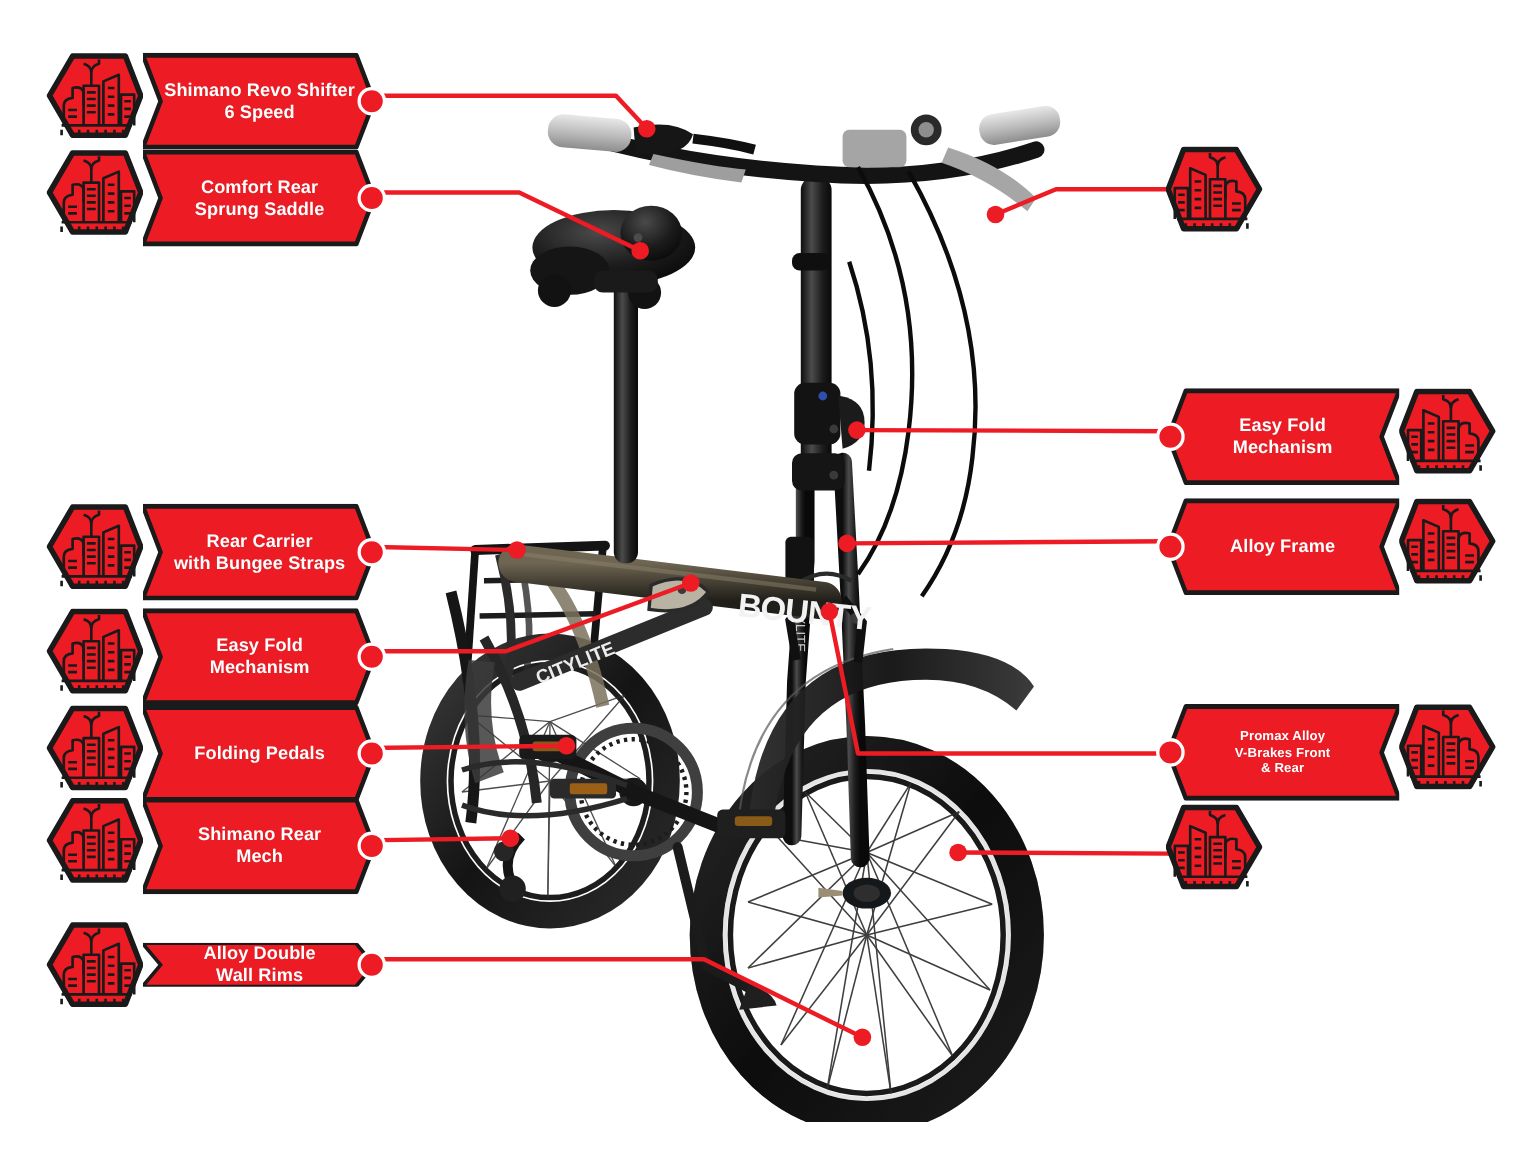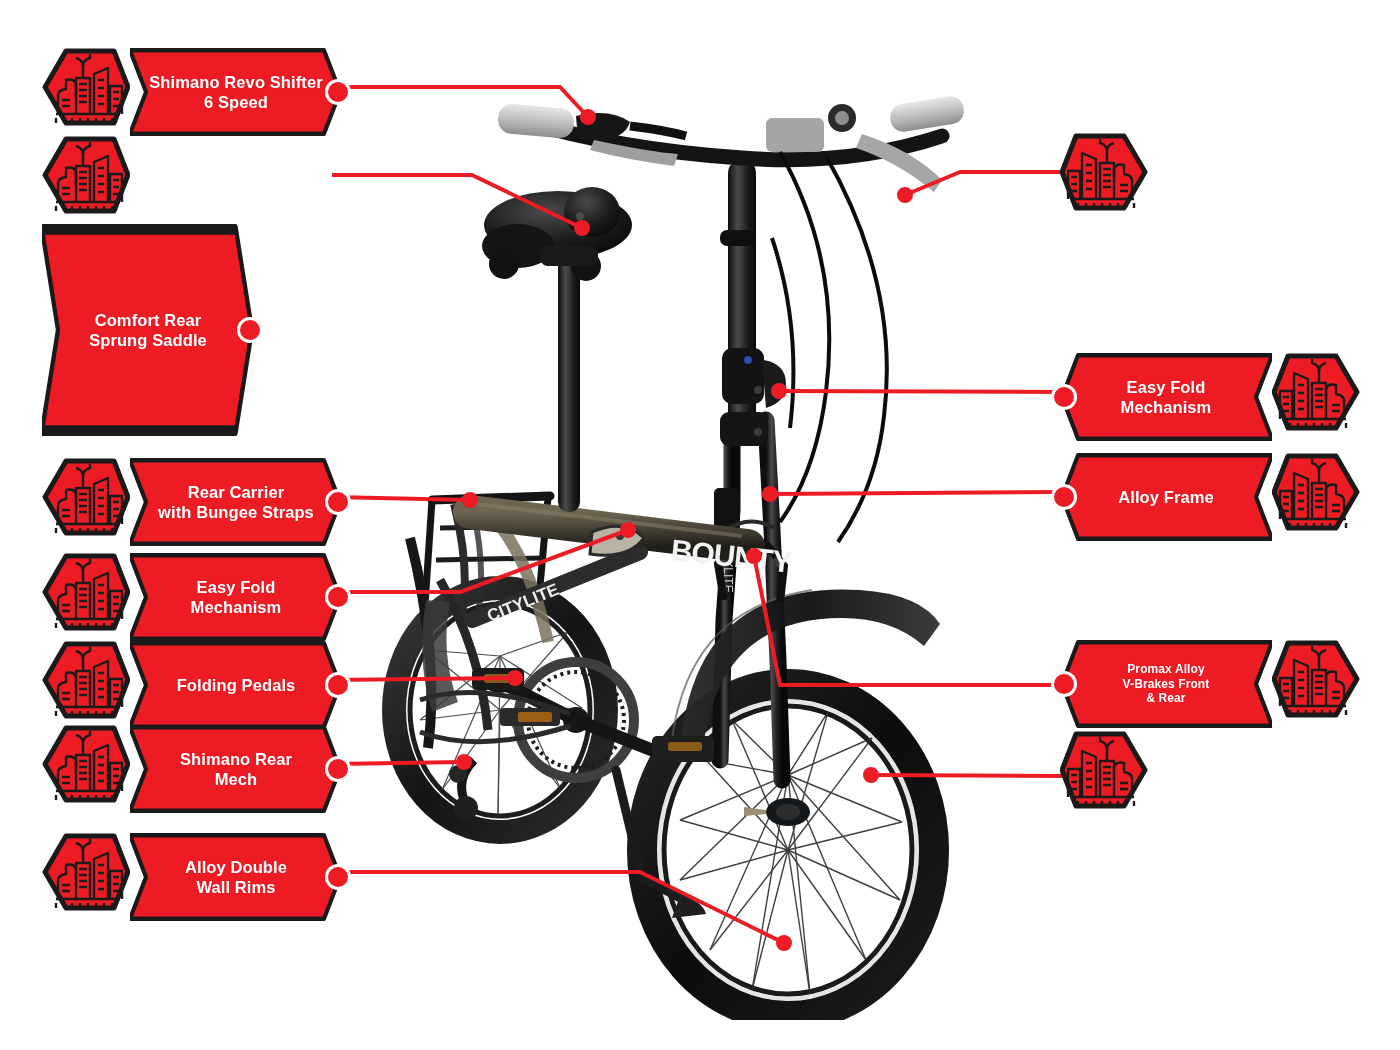--- a/index.html
+++ b/index.html
@@ -365,21 +365,21 @@
         </div>
         <div class="callout-body">
           <svg class="plate" viewBox="0 0 212 78" preserveAspectRatio="none" xmlns="http://www.w3.org/2000/svg" aria-hidden="true">
     <path d="M0 2 L194 2 L210 39 L194 76 L0 76 L16 39 Z" fill="#ED1C24" stroke="#1A1A1A" stroke-width="4" stroke-linejoin="round"></path>
   </svg>
           <span class="txt">Shimano Revo Shifter
 6 Speed</span>
           <span class="node-dot"></span>
         </div>
       </div>
-      <div class="callout left" style="top: 136px; flex-direction: column;">
+      <div class="callout left" style="top: 136px;">
         <div class="callout-icon">
           <svg viewBox="0 0 88 78" xmlns="http://www.w3.org/2000/svg" aria-hidden="true">
     <g transform="">
       <path d="M24 3 L72 3 L86 39 L72 75 L24 75 L3 39 Z" fill="#ED1C24" stroke="#1A1A1A" stroke-width="5" stroke-linejoin="round"></path>
       <g stroke="#1A1A1A" stroke-width="2.4" fill="none" stroke-linejoin="round">
         <path d="M14 66 L78 66"></path>
         <path d="M16 66 L16 48 q0 -6 8 -7 l0 -9 q8 -2 10 4 l0 12"></path>
         <path d="M34 66 L34 30 L48 30 L48 66"></path>
         <path d="M41 30 L41 18 q0 -6 -7 -8"></path>
         <path d="M41 18 q0 -6 7 -8 l0 -4"></path>
@@ -519,21 +519,21 @@
         </div>
         <div class="callout-body">
           <svg class="plate" viewBox="0 0 212 78" preserveAspectRatio="none" xmlns="http://www.w3.org/2000/svg" aria-hidden="true">
     <path d="M0 2 L194 2 L210 39 L194 76 L0 76 L16 39 Z" fill="#ED1C24" stroke="#1A1A1A" stroke-width="4" stroke-linejoin="round"></path>
   </svg>
           <span class="txt">Shimano Rear
 Mech</span>
           <span class="node-dot"></span>
         </div>
       </div>
-      <div class="callout left" style="top: 833px;">
+      <div class="callout left" style="top: 833px; align-items: center;">
         <div class="callout-icon">
           <svg viewBox="0 0 88 78" xmlns="http://www.w3.org/2000/svg" aria-hidden="true">
     <g transform="">
       <path d="M24 3 L72 3 L86 39 L72 75 L24 75 L3 39 Z" fill="#ED1C24" stroke="#1A1A1A" stroke-width="5" stroke-linejoin="round"></path>
       <g stroke="#1A1A1A" stroke-width="2.4" fill="none" stroke-linejoin="round">
         <path d="M14 66 L78 66"></path>
         <path d="M16 66 L16 48 q0 -6 8 -7 l0 -9 q8 -2 10 4 l0 12"></path>
         <path d="M34 66 L34 30 L48 30 L48 66"></path>
         <path d="M41 30 L41 18 q0 -6 -7 -8"></path>
         <path d="M41 18 q0 -6 7 -8 l0 -4"></path>

